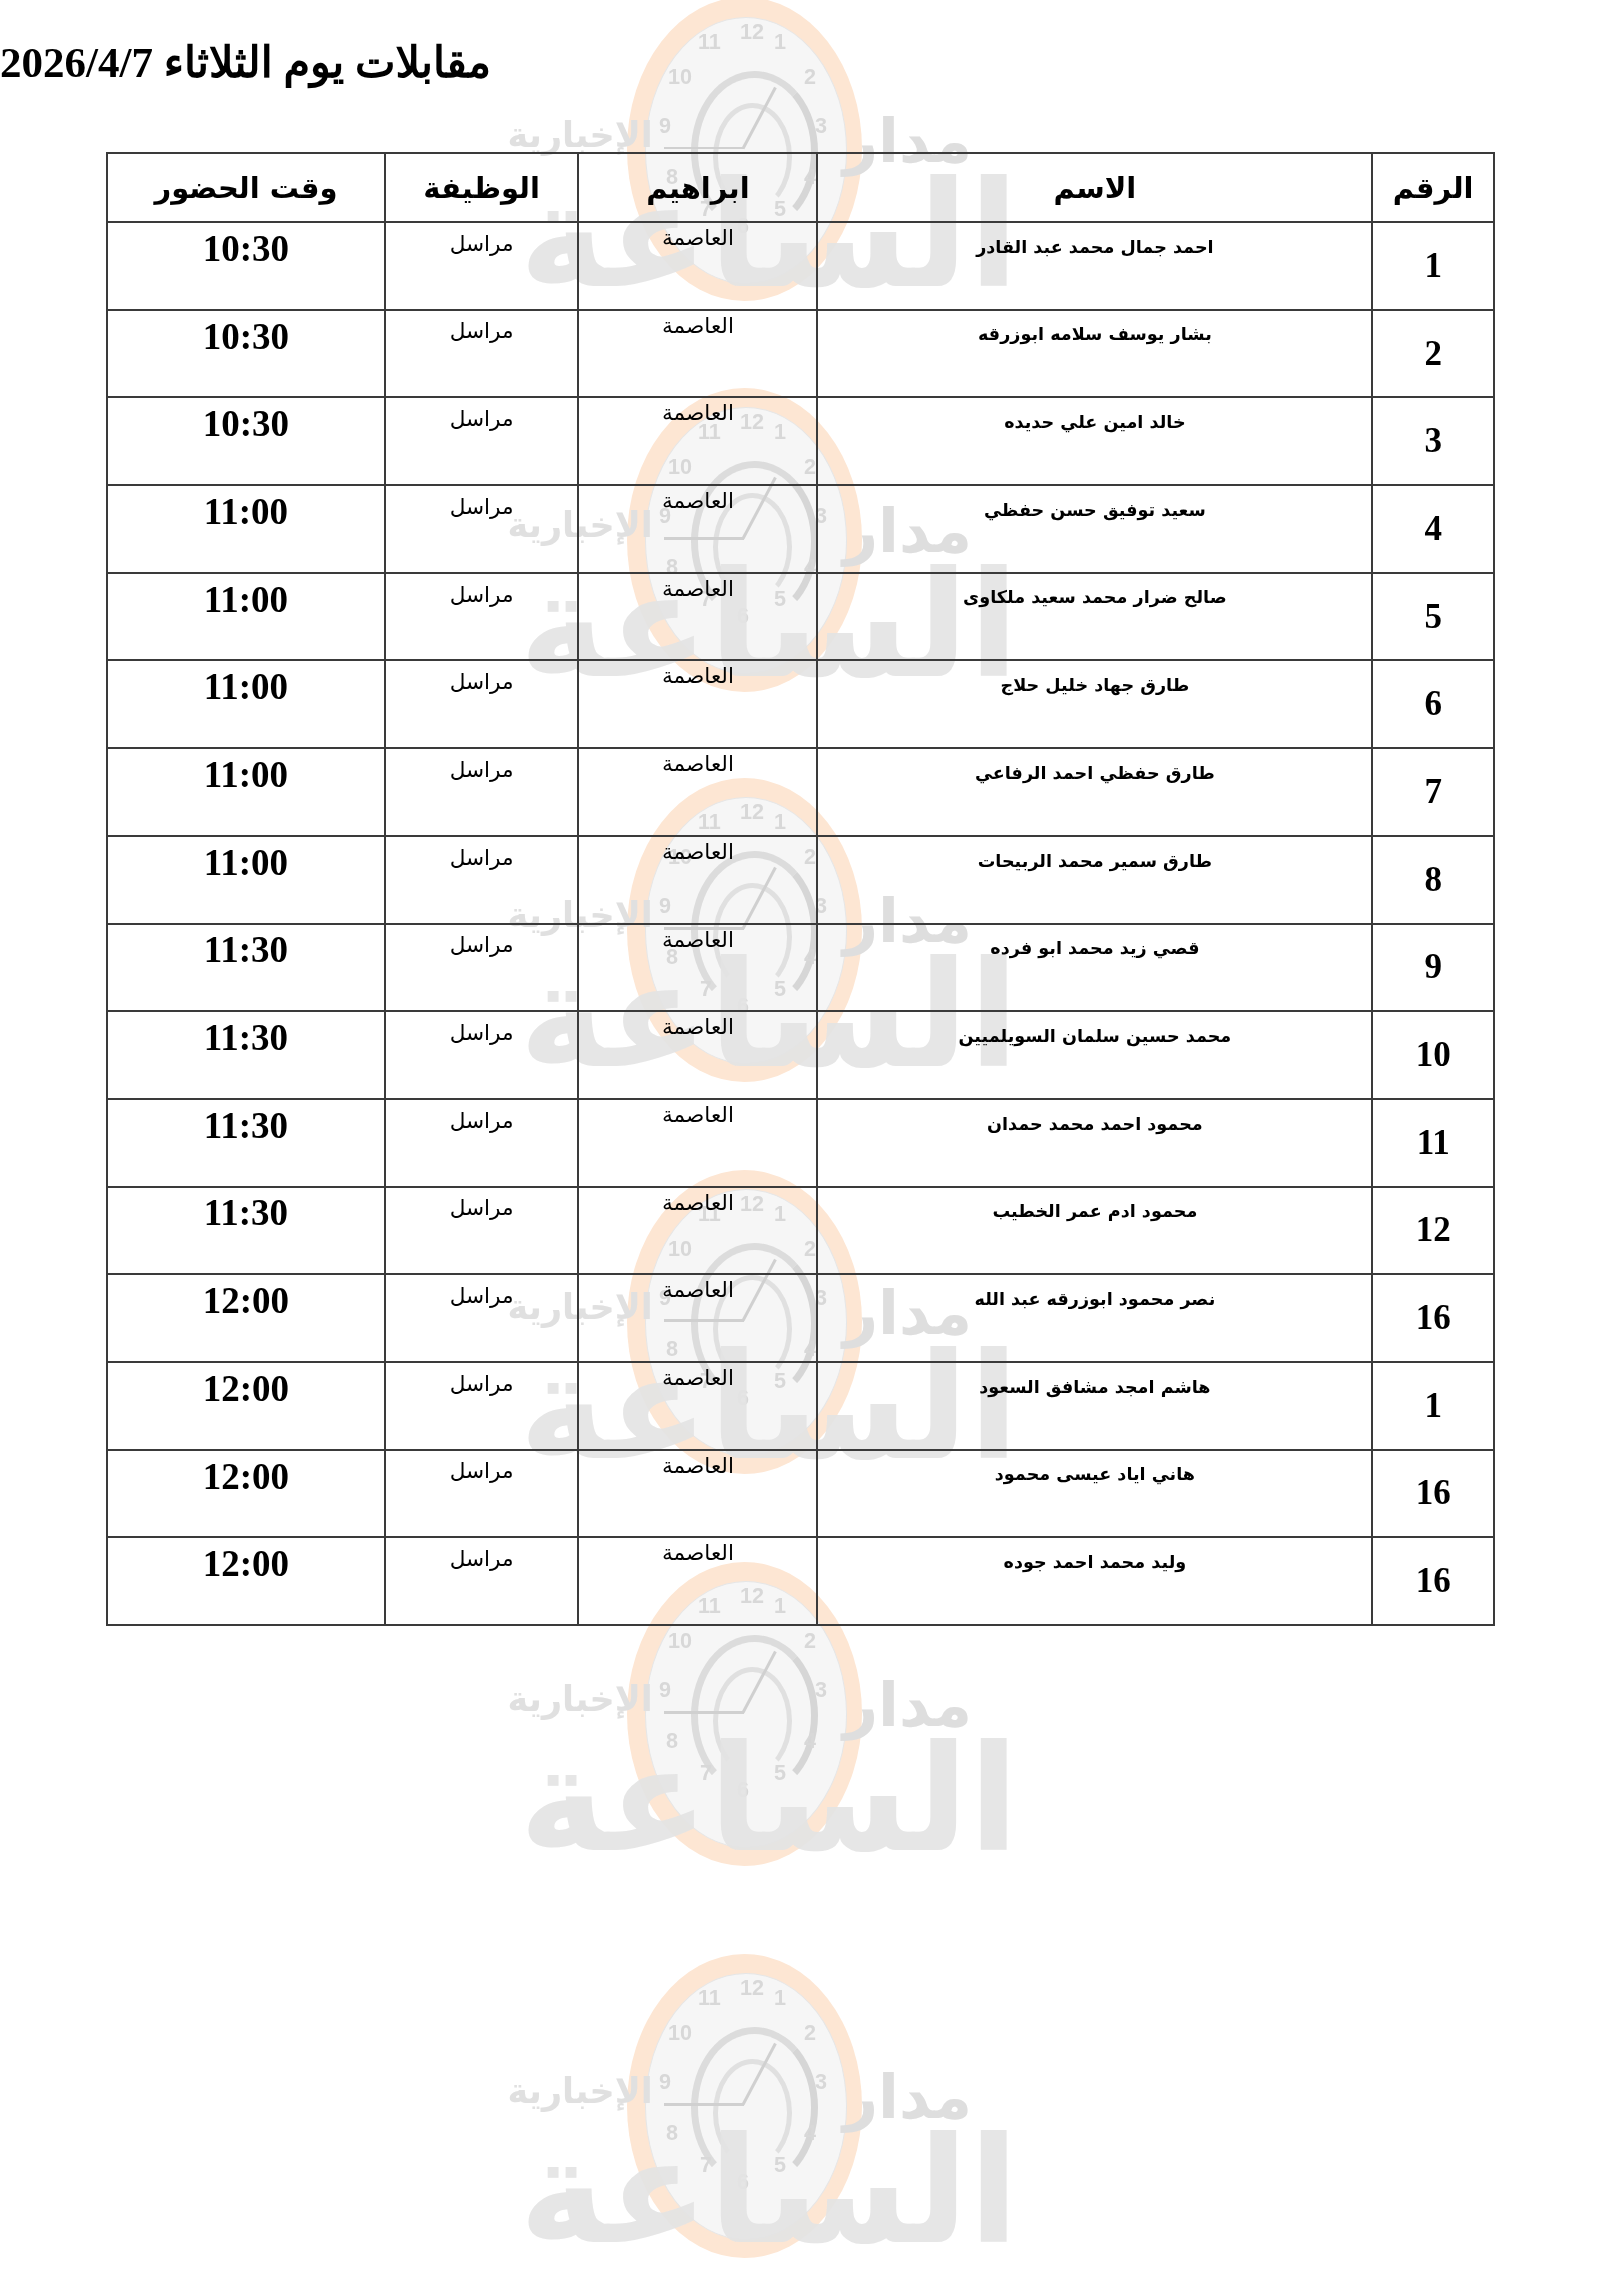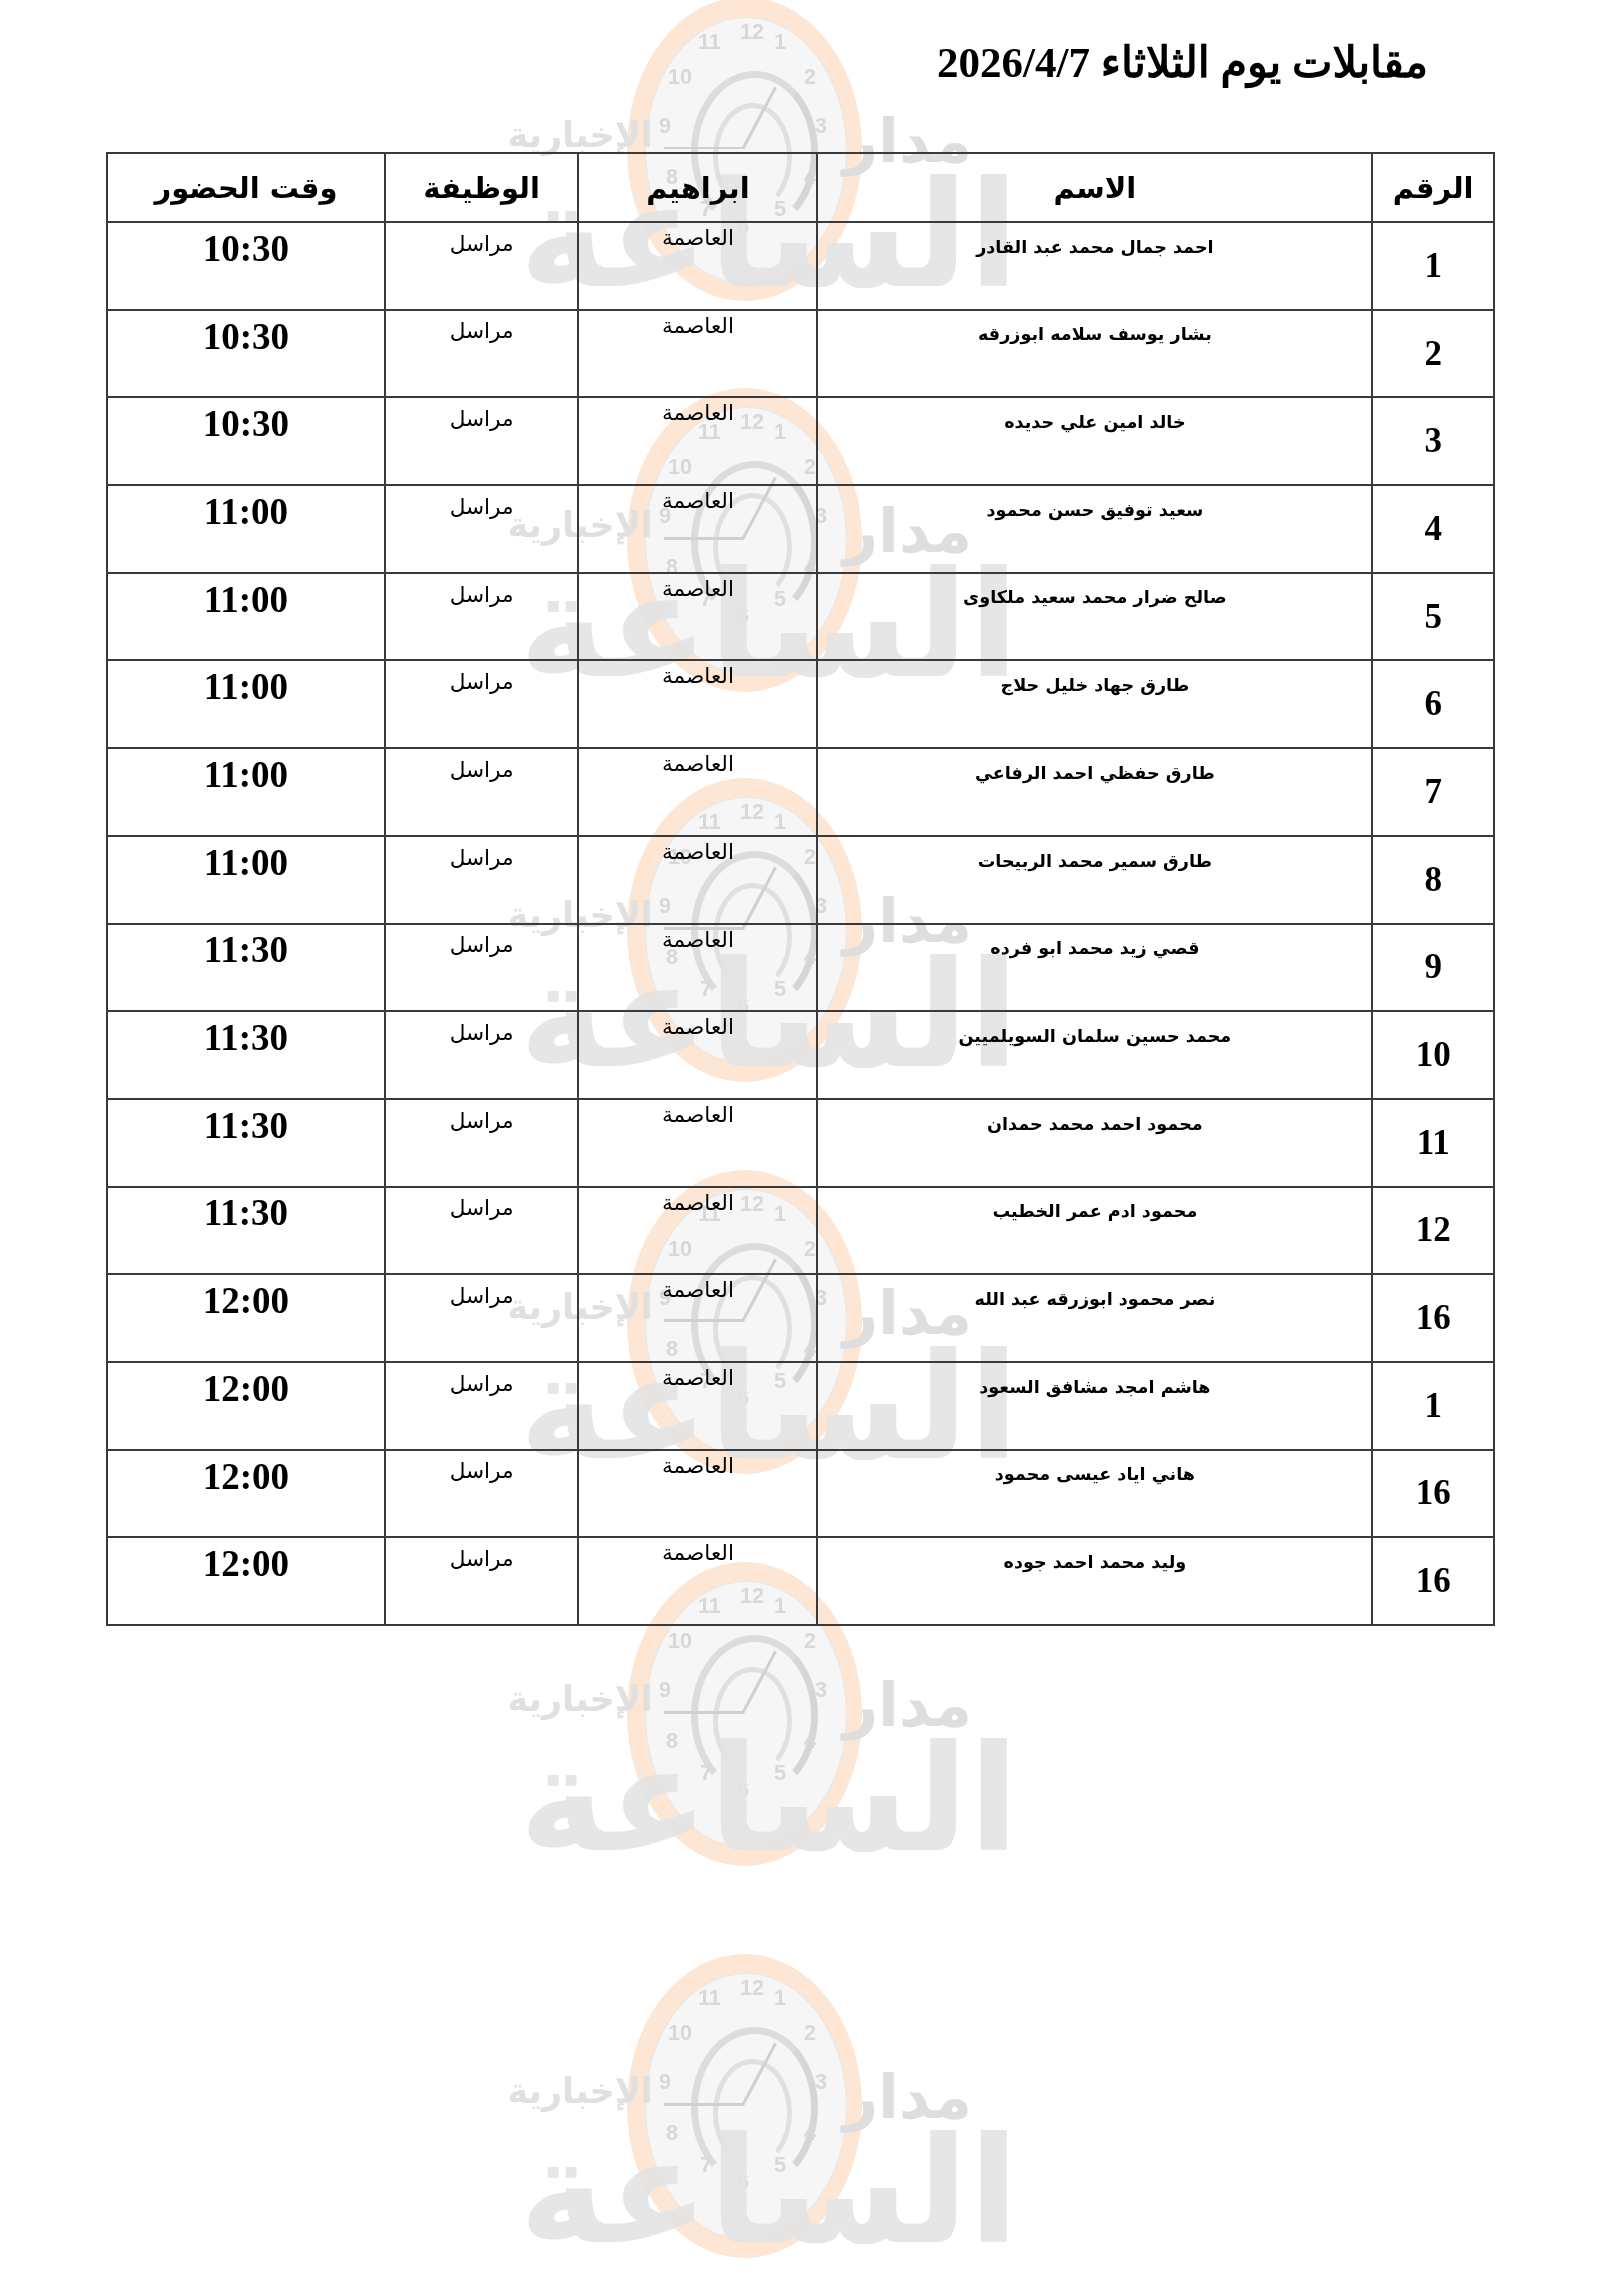--- a/index.html
+++ b/index.html
@@ -35,21 +35,21 @@
   .wm-ikhbaria {
     position:absolute; left:17.6px; top:137px; font-family:"DejaVu Sans", sans-serif; font-weight:bold;
     font-size:35px; color:#e0e0e0; direction:rtl;
   }
   .wm-saa {
     position:absolute; left:29px; top:184px; font-family:"DejaVu Sans", sans-serif; font-weight:bold;
     font-size:147px; line-height:147px; color:#e4e4e4; direction:rtl; opacity:0.92; letter-spacing:3.9px;text-align:center;
   }
 
   .page-title {
-    position:absolute; left:0; width:1428px; top:37px; text-align:right;
+    position:absolute; left:0; width:1428px; top:37px; text-align:left;
     font-family:"Liberation Serif", serif; font-weight:bold; font-size:43px; color:#000;
     direction:rtl; z-index:2;
   }
 
   table.schedule {
     position:absolute; left:106px; top:152px; width:1389px; border-collapse:collapse;
     z-index:2; direction:rtl; background:transparent;
   }
   table.schedule th, table.schedule td {
     border:2px solid #3a3a3a; padding:0; text-align:center; background:transparent;
@@ -243,21 +243,21 @@
       </tr>
     <tr>
         <td class="cell-num">3</td>
         <td class="cell-name">خالد امين علي حديده</td>
         <td class="cell-gov">العاصمة</td>
         <td class="cell-job">مراسل</td>
         <td class="cell-time">10:30</td>
       </tr>
     <tr>
         <td class="cell-num">4</td>
-        <td class="cell-name">سعيد توفيق حسن محمود</td>
+        <td class="cell-name">سعيد توفيق حسن حفظي</td>
         <td class="cell-gov">العاصمة</td>
         <td class="cell-job">مراسل</td>
         <td class="cell-time">11:00</td>
       </tr>
     <tr>
         <td class="cell-num">5</td>
         <td class="cell-name">صالح ضرار محمد سعيد ملكاوى</td>
         <td class="cell-gov">العاصمة</td>
         <td class="cell-job">مراسل</td>
         <td class="cell-time">11:00</td>

